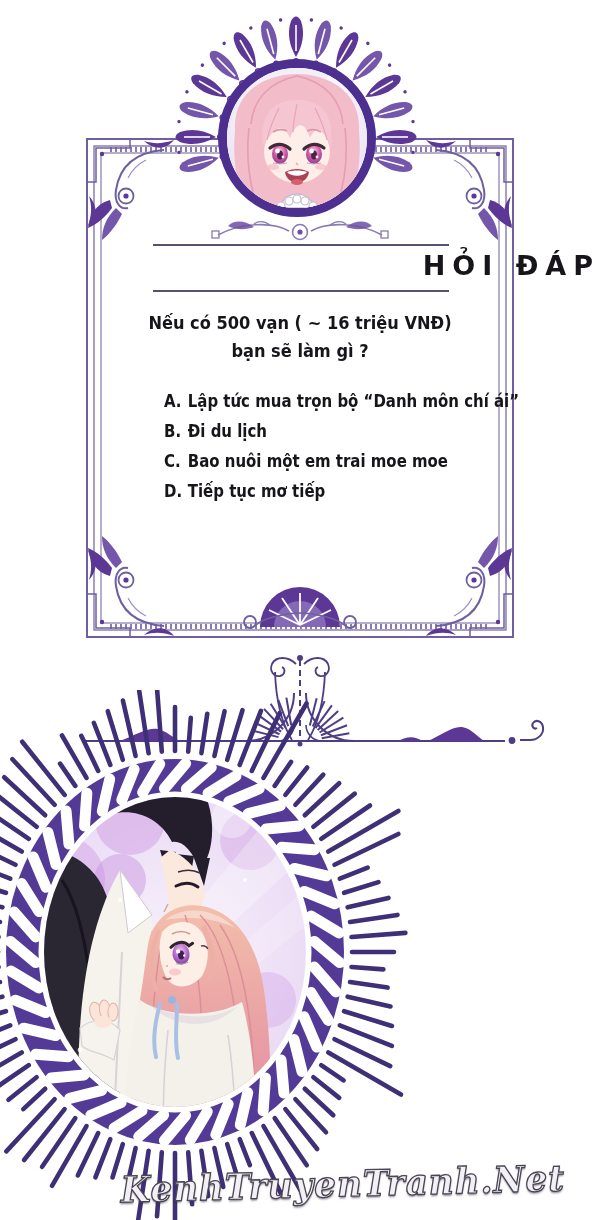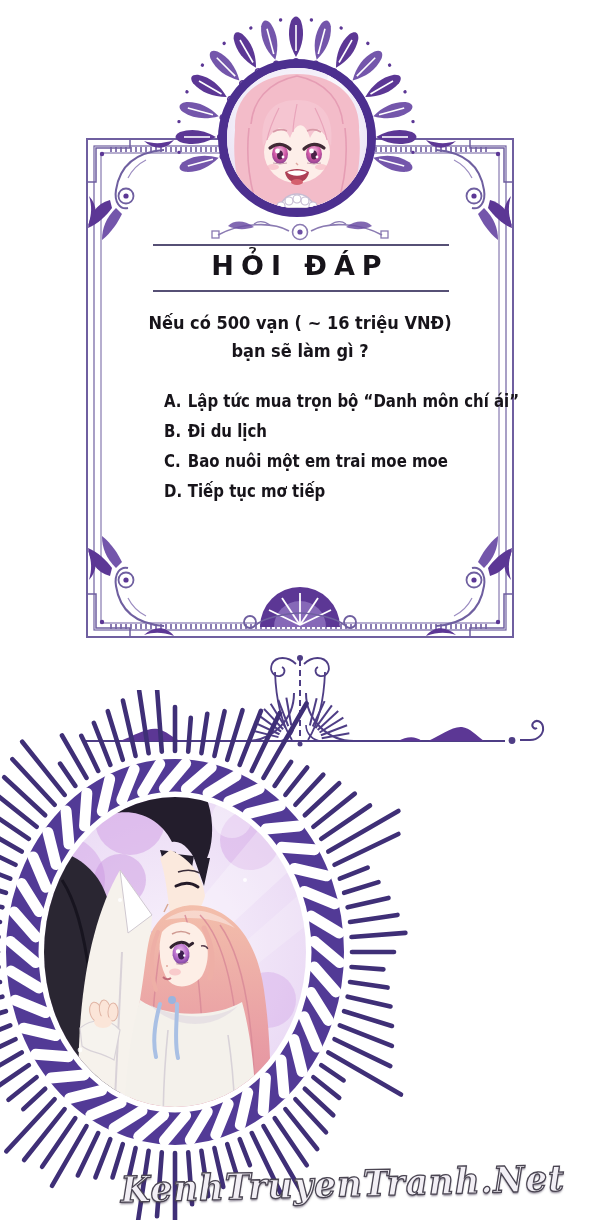--- a/index.html
+++ b/index.html
@@ -4,21 +4,21 @@
 <style>
   html,body{margin:0;padding:0;background:#fff;}
   .page{position:relative;width:600px;height:1220px;background:#ffffff;overflow:hidden;
         font-family:"DejaVu Sans",sans-serif;}
   svg.layer{position:absolute;left:0;}
   #deco-top{top:0;}
   #medallion{top:690px;}
   .portrait{position:absolute;left:218px;top:59px;width:140px;height:140px;border:9px solid #4c2f8f;
             border-radius:50%;background:#fff;overflow:hidden;z-index:3;}
   .portrait svg{display:block;}
-  .qa-title{position:absolute;top:250px;left:0;right:0;text-align:center;font-size:27px;font-weight:bold;
+  .qa-title{position:absolute;top:250px;left:0;right:0;text-align:right;font-size:27px;font-weight:bold;
             letter-spacing:7px;color:#17141a;z-index:4;}
   .rule{position:absolute;left:153px;width:296px;height:2px;background:#565075;z-index:4;}
   .rule.t{top:244px}.rule.b{top:290px}
   .question{position:absolute;top:309px;left:0;right:0;text-align:center;font-size:18px;font-weight:bold;
             color:#17141a;line-height:28px;z-index:4;transform:scaleX(.9);}
   .options{position:absolute;top:386px;left:164px;font-size:17px;font-weight:bold;color:#17141a;
            line-height:30px;z-index:4;transform-origin:left top;transform:scaleX(.88);}
   .option-row{white-space:nowrap;}
   .option-key{display:inline-block;min-width:27px;}
   .watermark{position:absolute;top:1163px;left:110px;width:420px;text-align:center;z-index:6;

